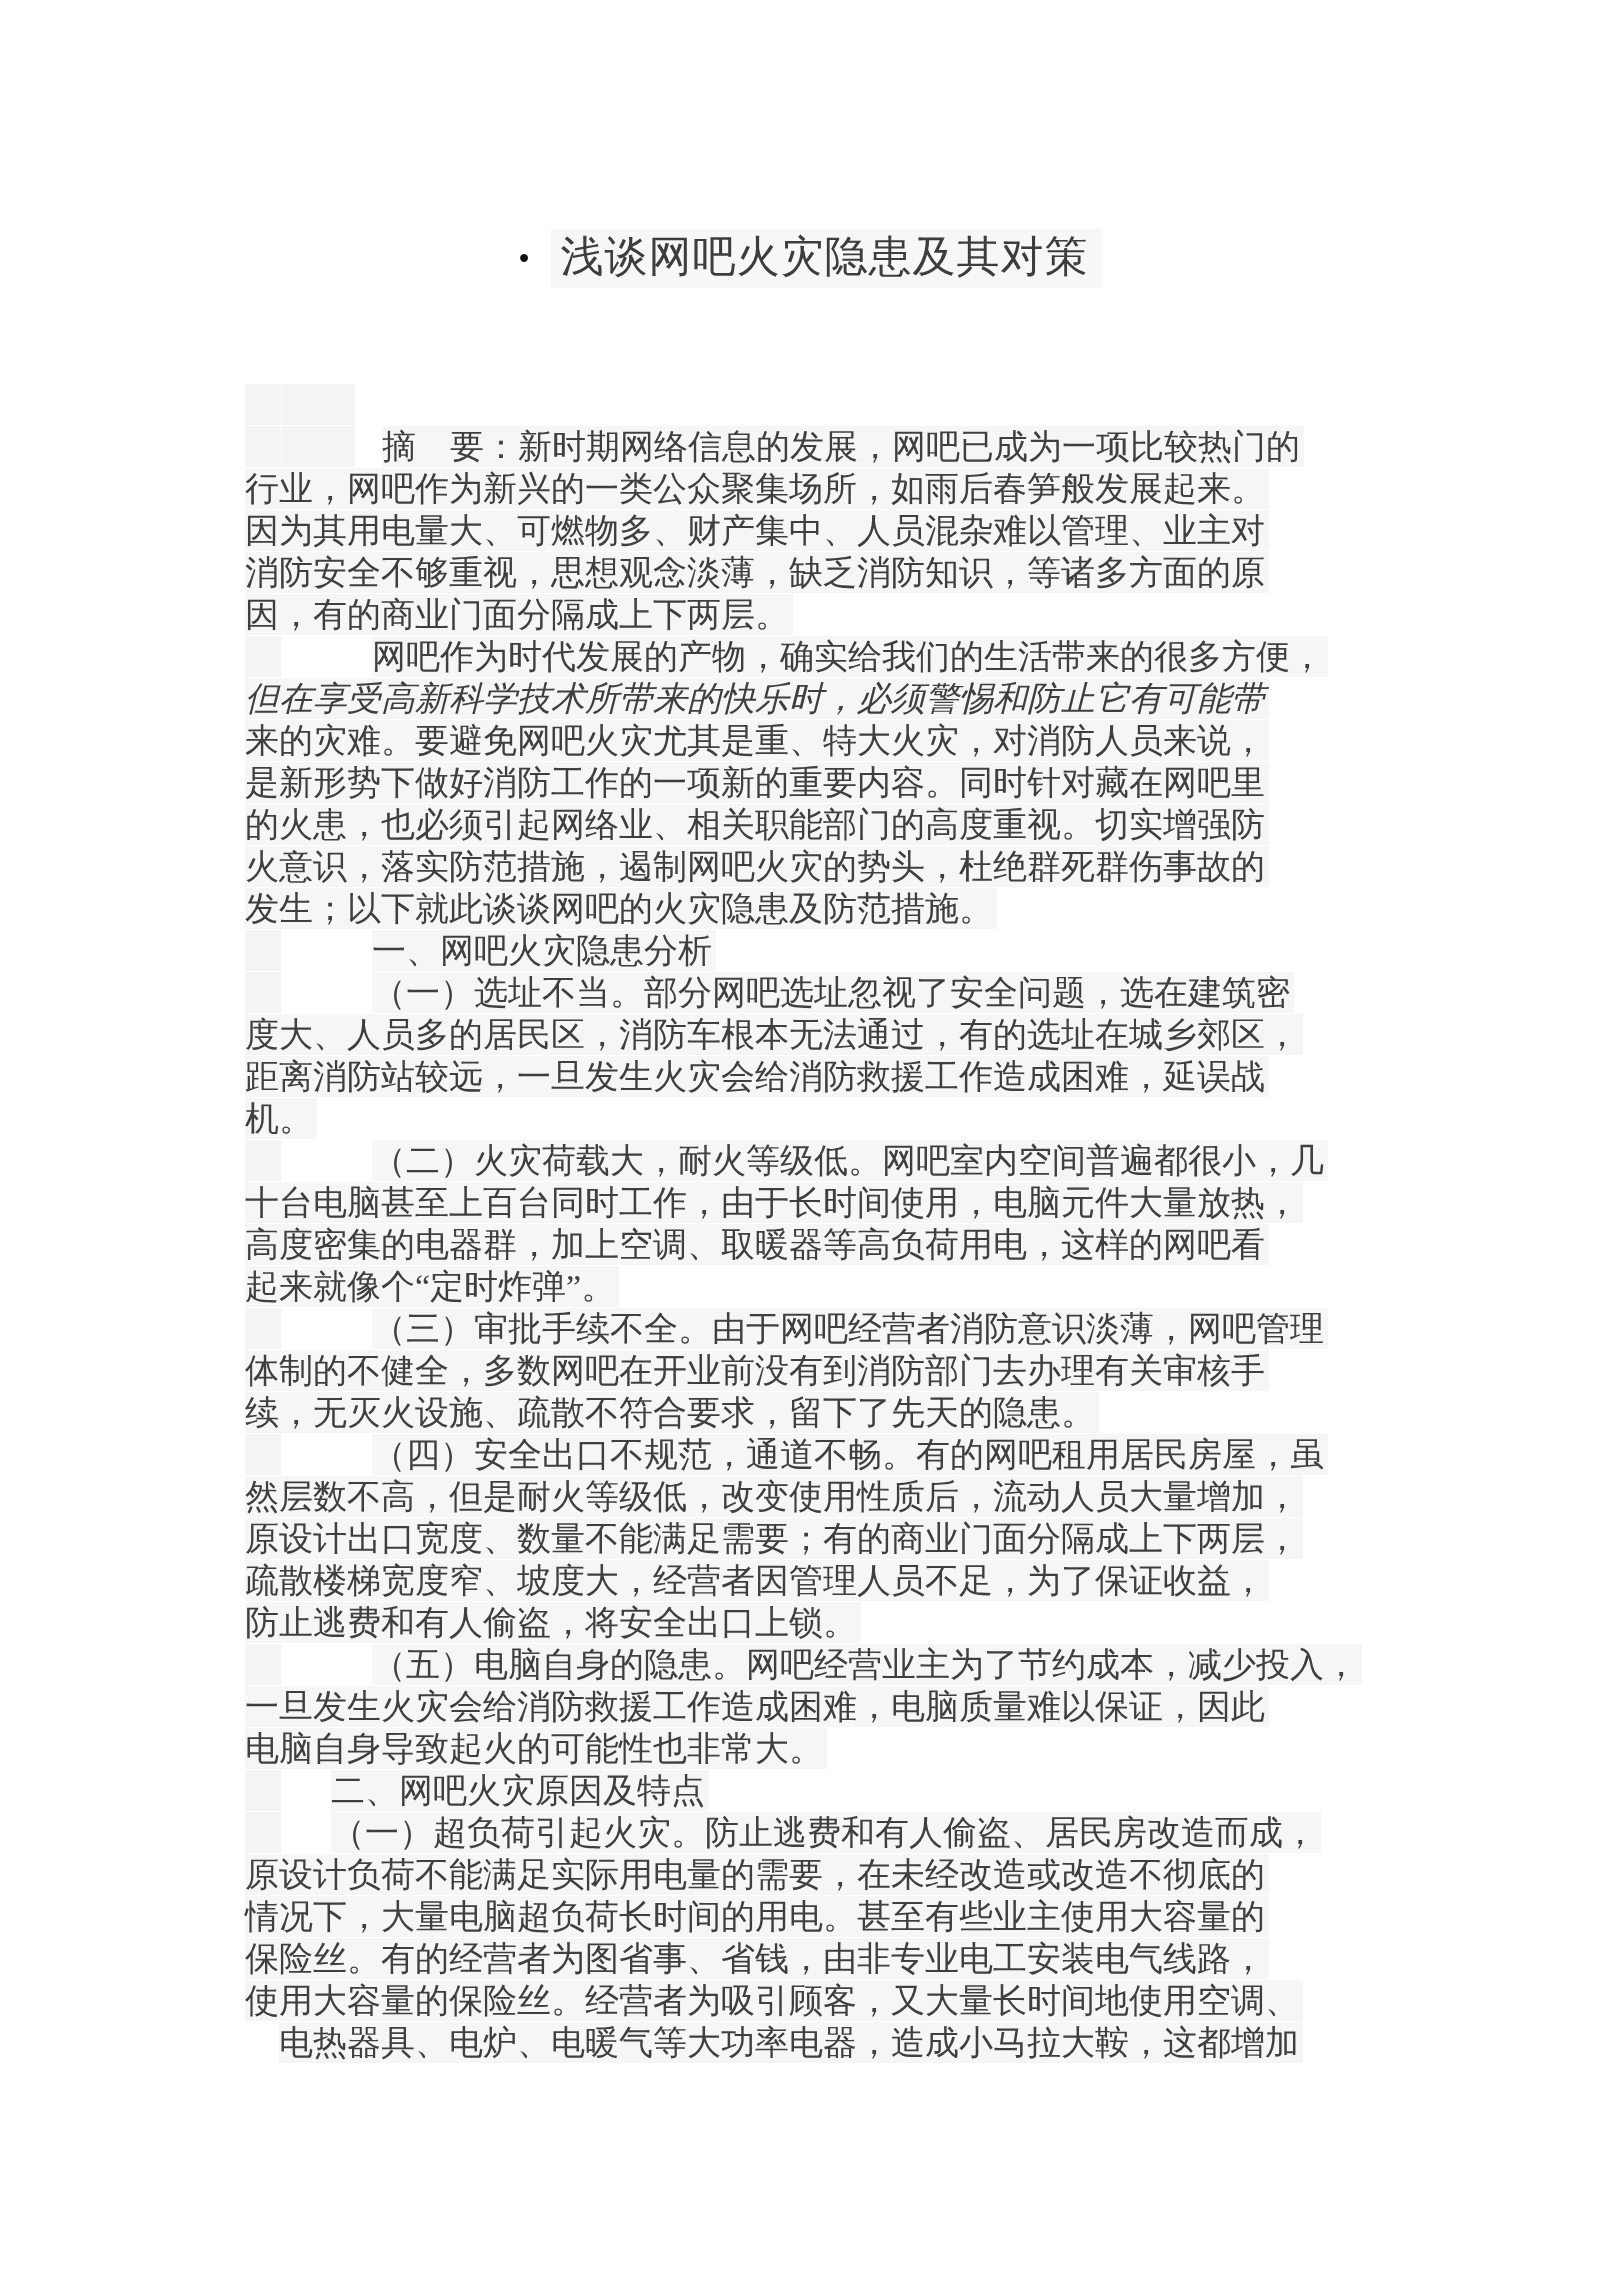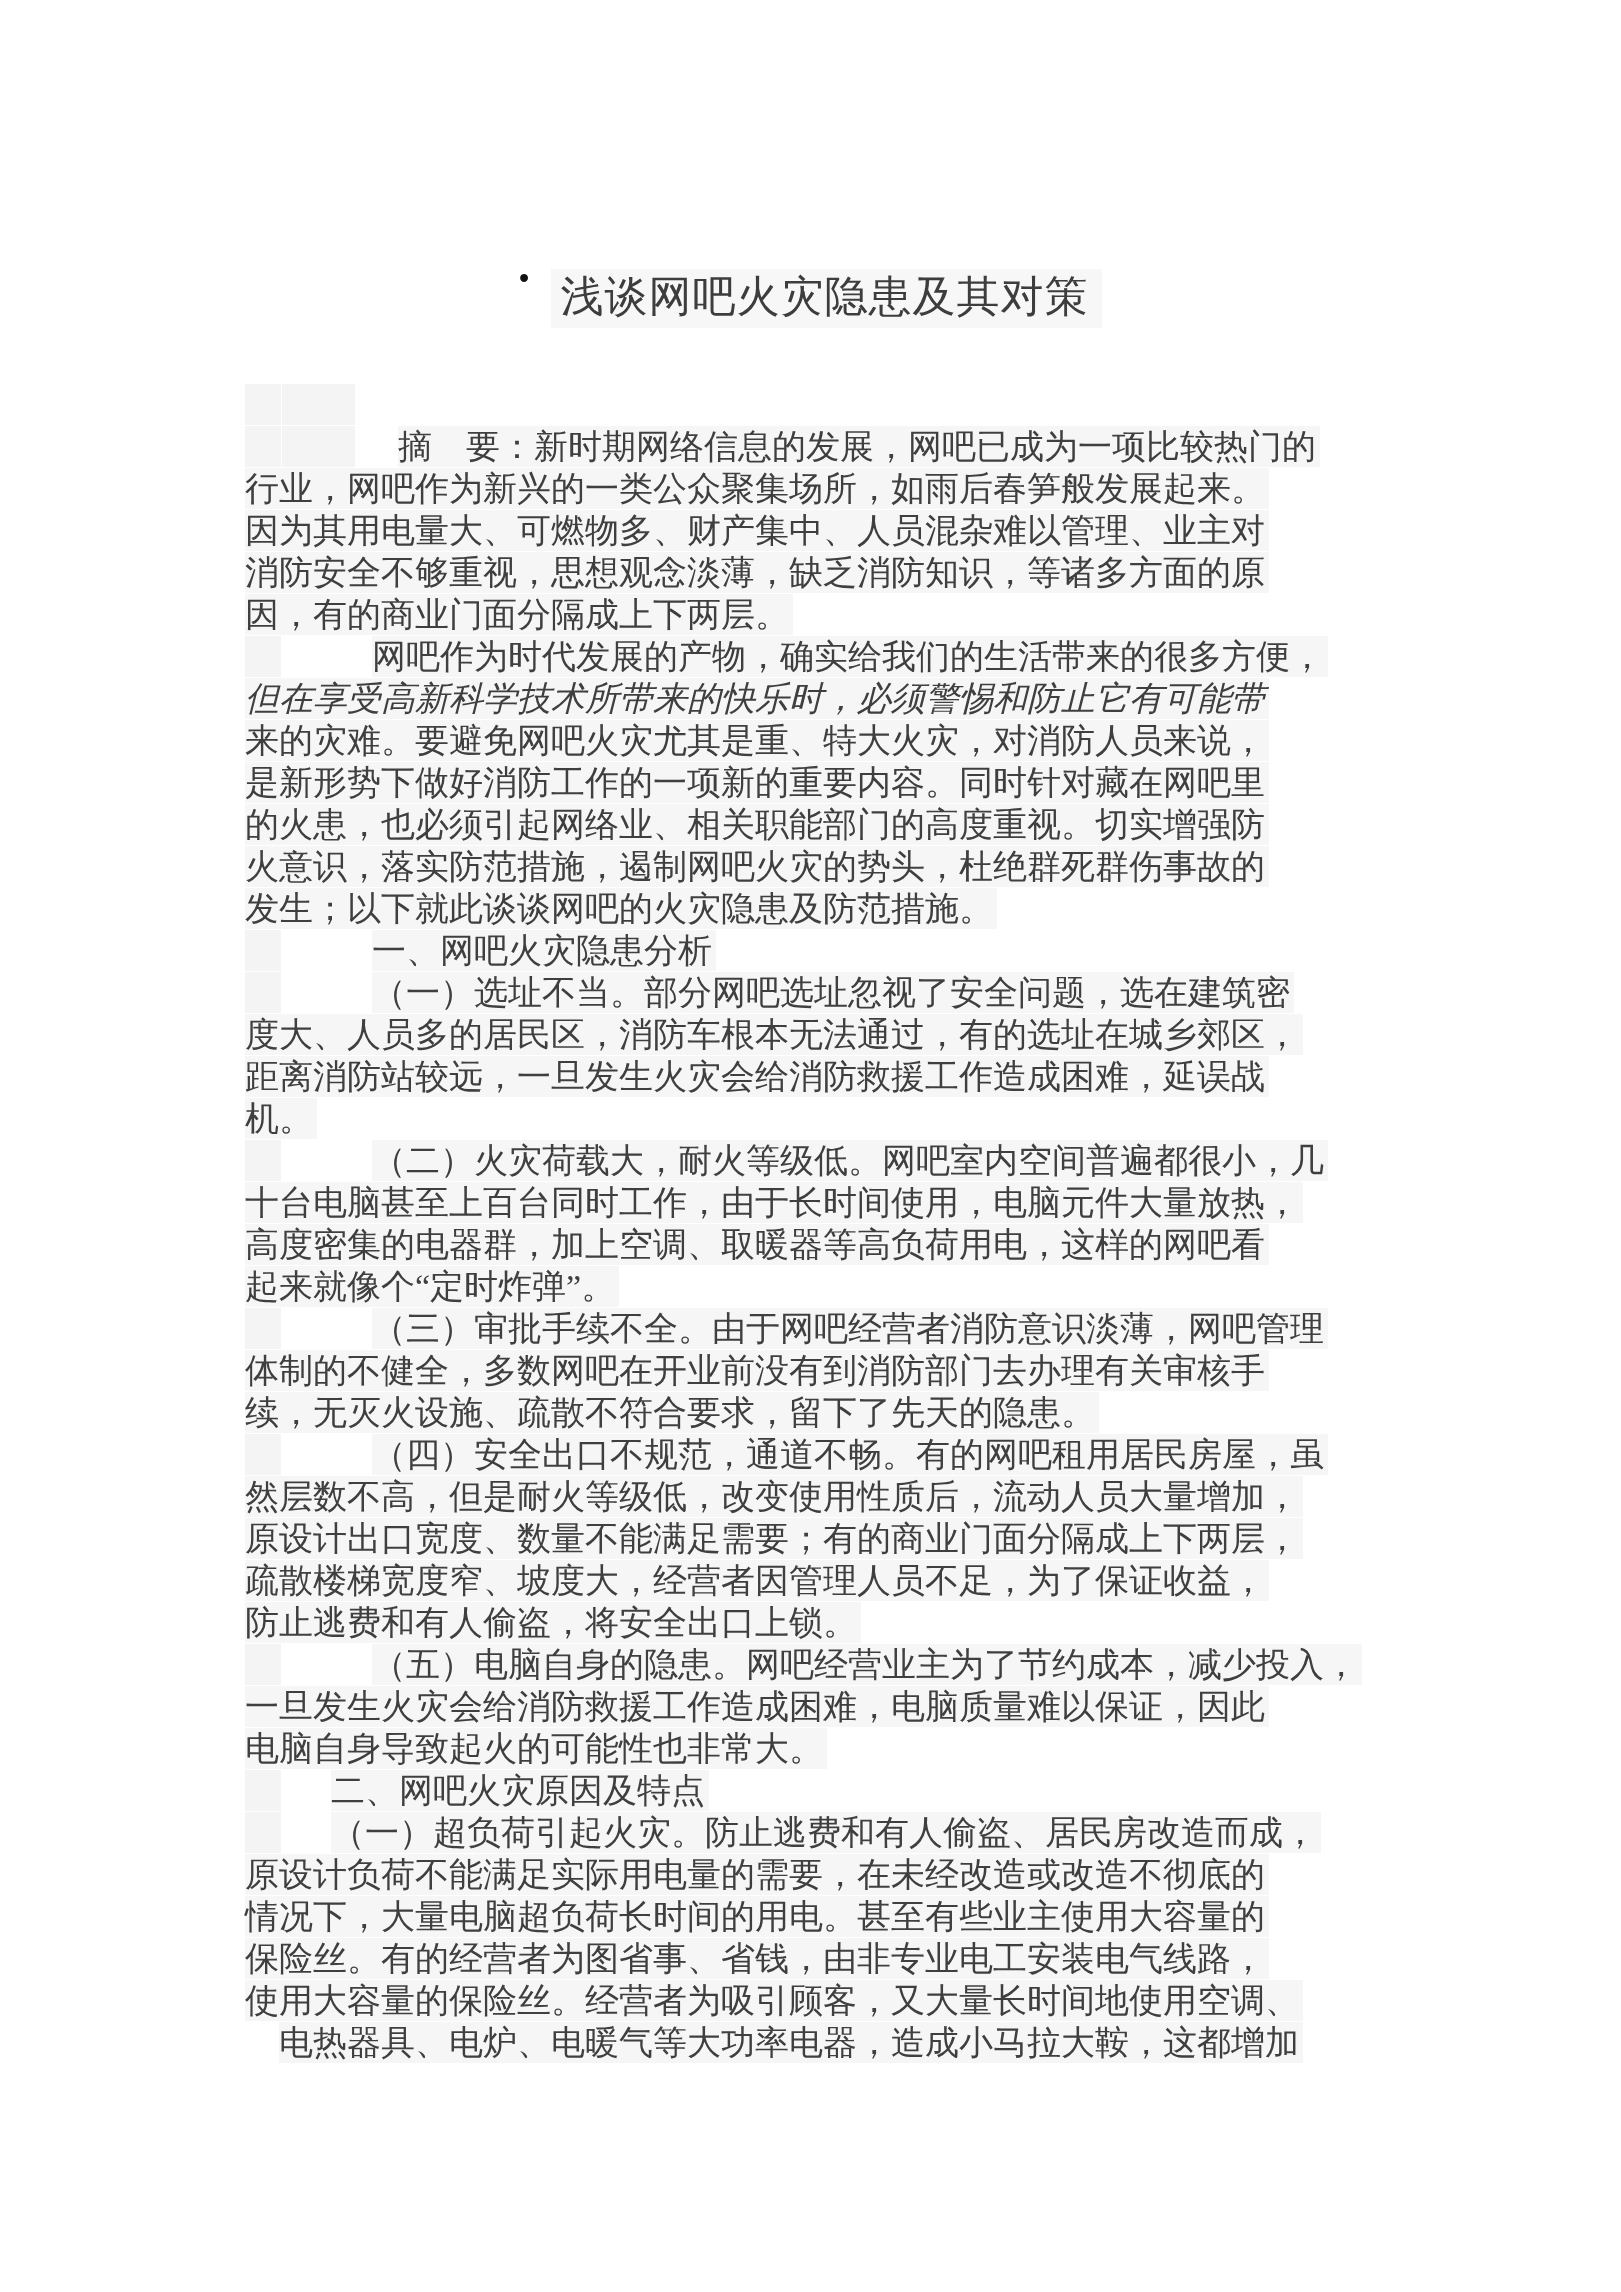--- a/index.html
+++ b/index.html
@@ -18,21 +18,20 @@
   .bullet{
     font-size:29px;color:#111111;
     margin-right:21.6px;line-height:55px;
   }
   .title-text{
     font-size:43px;color:#3d3d3d;letter-spacing:1px;
     background:#f7f7f7;
     padding:2.9px 13.7px 6.9px 9.8px;
     line-height:49px;
     white-space:nowrap;
-    margin-top:40px;
   }
   .content{
     position:absolute;left:245px;top:384px;width:1137px;
   }
   .line{
     position:relative;height:42px;
   }
   .cell{
     position:absolute;top:0;height:41px;background:#f4f4f4;
   }
@@ -59,21 +58,21 @@
     <span class="title-text">浅谈网吧火灾隐患及其对策</span>
   </div>
   <div class="content" id="content">
       <div class="line">
         <span class="cell c0"></span>
         <span class="cell c1"></span>
       </div>
       <div class="line">
         <span class="cell c0"></span>
         <span class="cell c1"></span>
-        <span class="hl" style="left: 137px; margin-left: 16px;">摘　要：新时期网络信息的发展，网吧已成为一项比较热门的</span>
+        <span class="hl" style="left: 137px;">摘　要：新时期网络信息的发展，网吧已成为一项比较热门的</span>
       </div>
       <div class="line">
         <span class="hl" style="left: 0px;">行业，网吧作为新兴的一类公众聚集场所，如雨后春笋般发展起来。</span>
       </div>
       <div class="line">
         <span class="hl" style="left: 0px;">因为其用电量大、可燃物多、财产集中、人员混杂难以管理、业主对</span>
       </div>
       <div class="line">
         <span class="hl" style="left: 0px;">消防安全不够重视，思想观念淡薄，缺乏消防知识，等诸多方面的原</span>
       </div>

